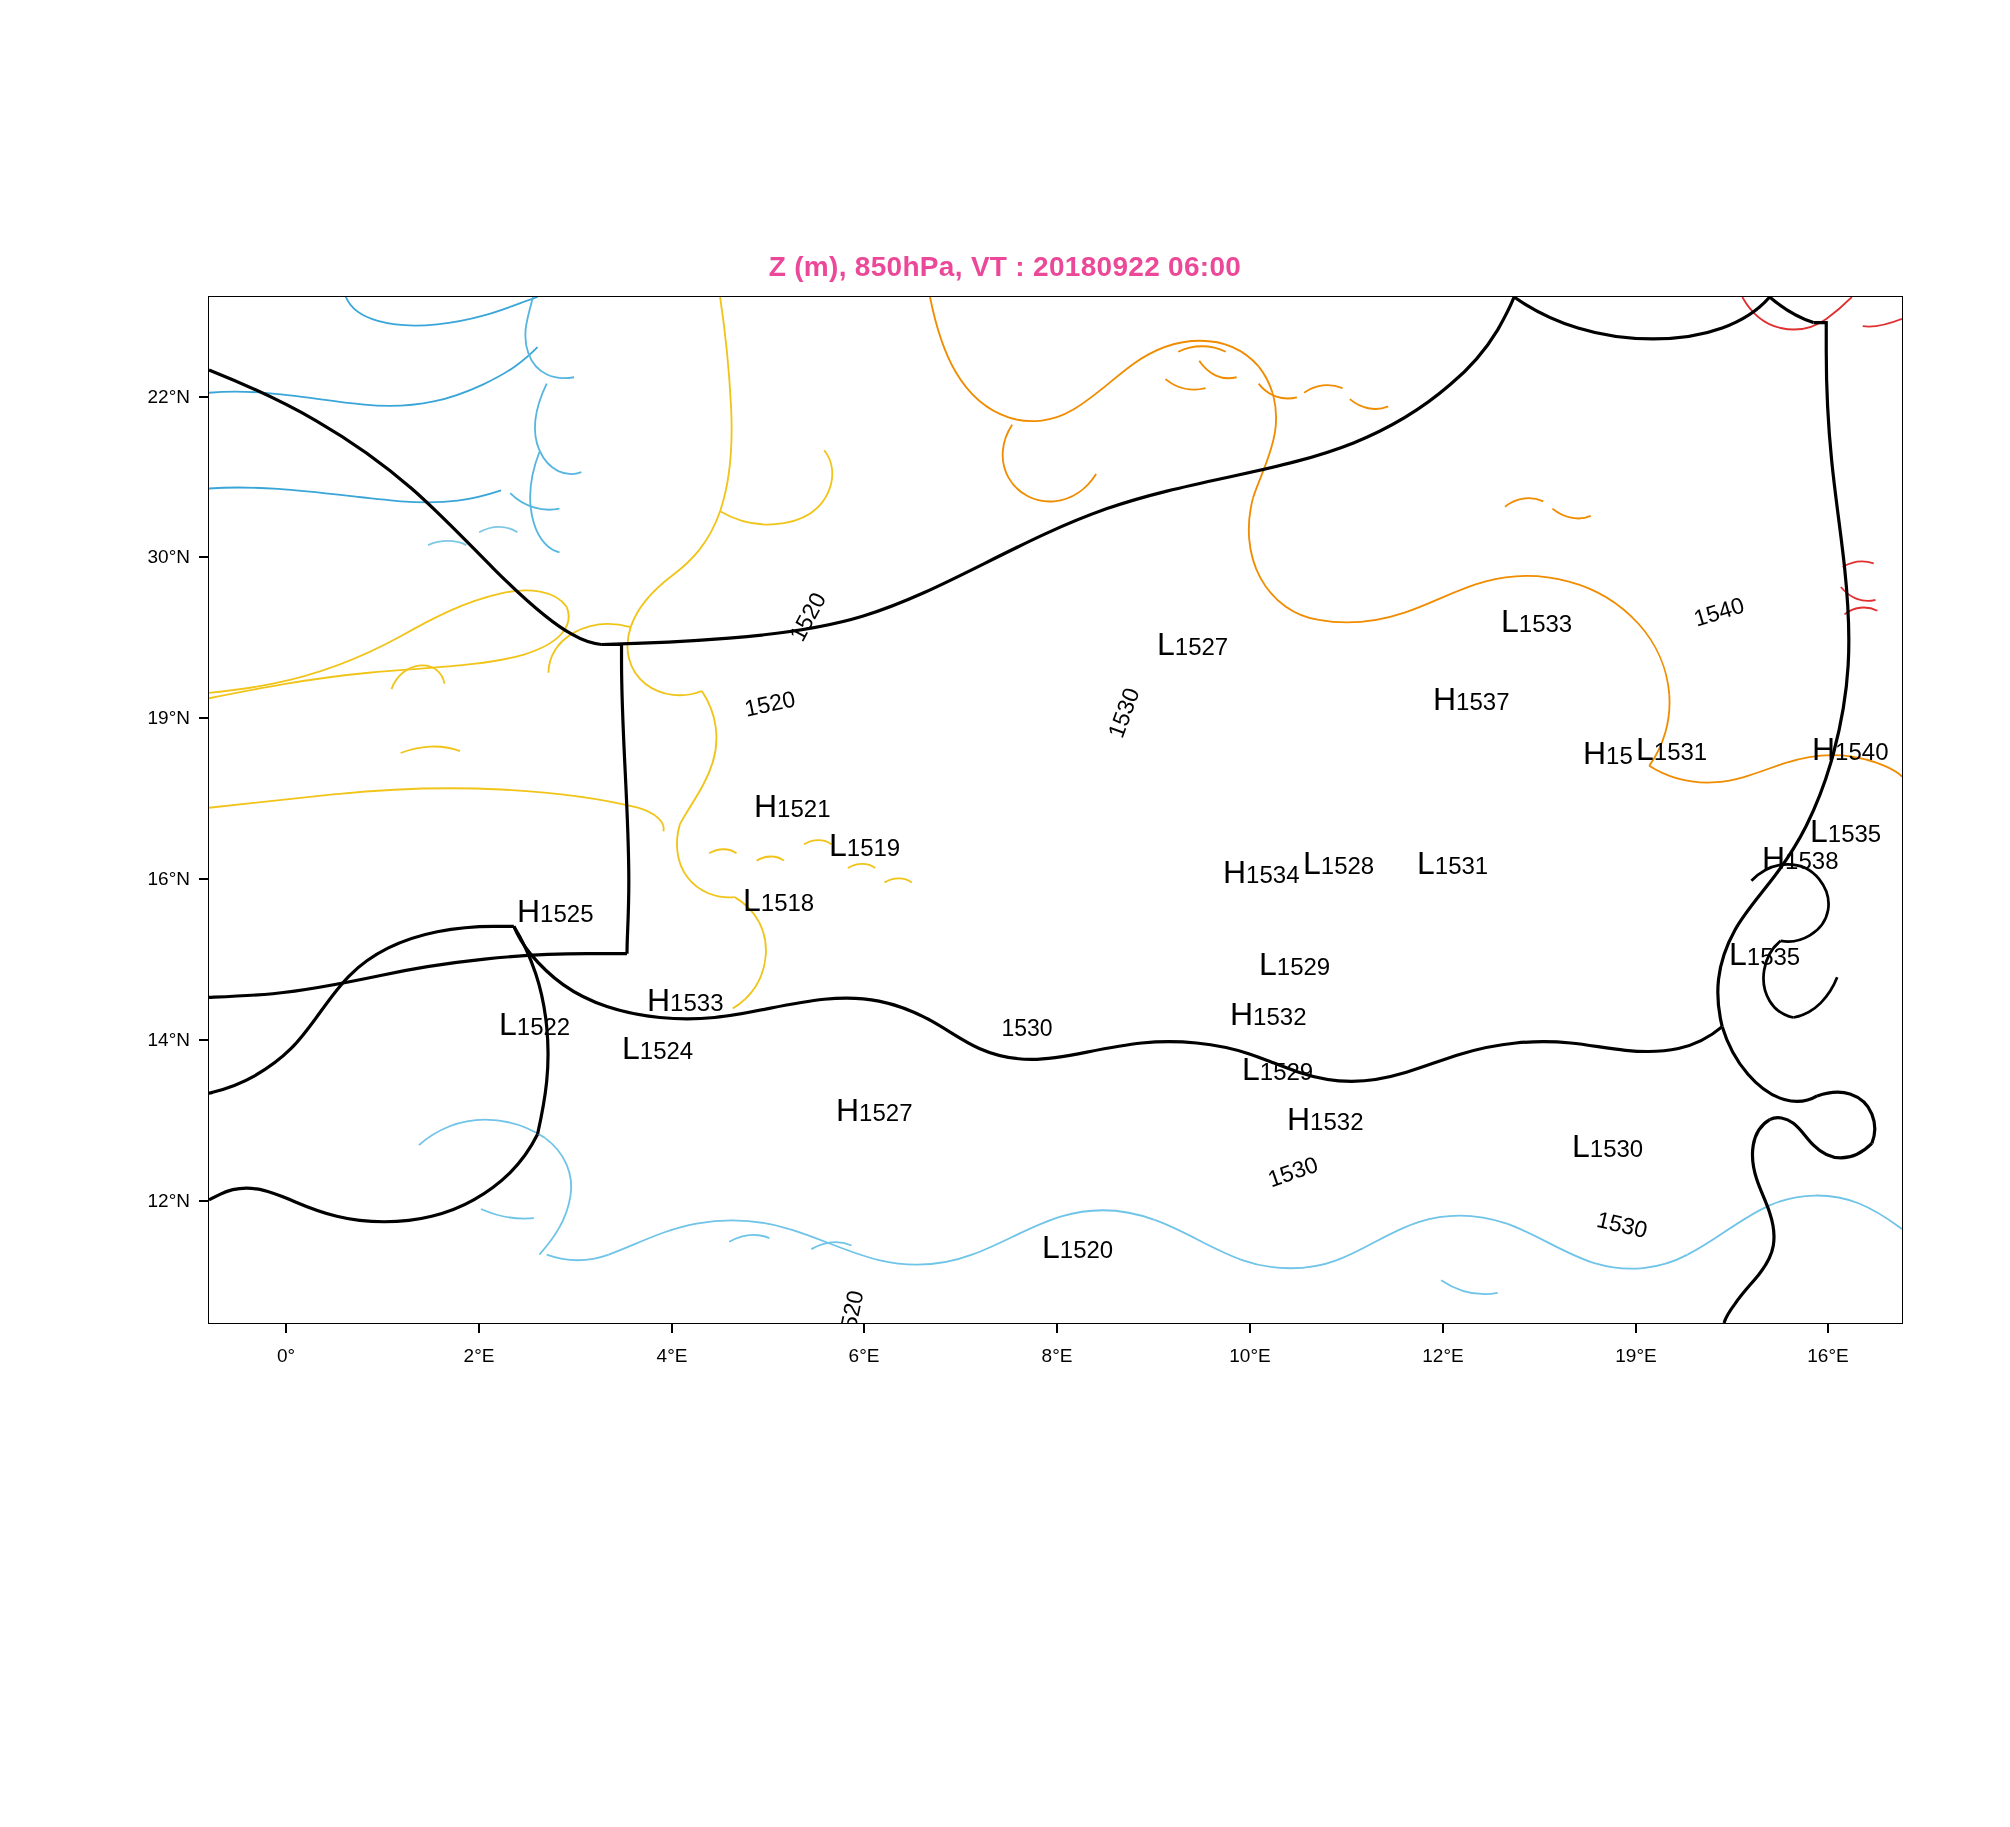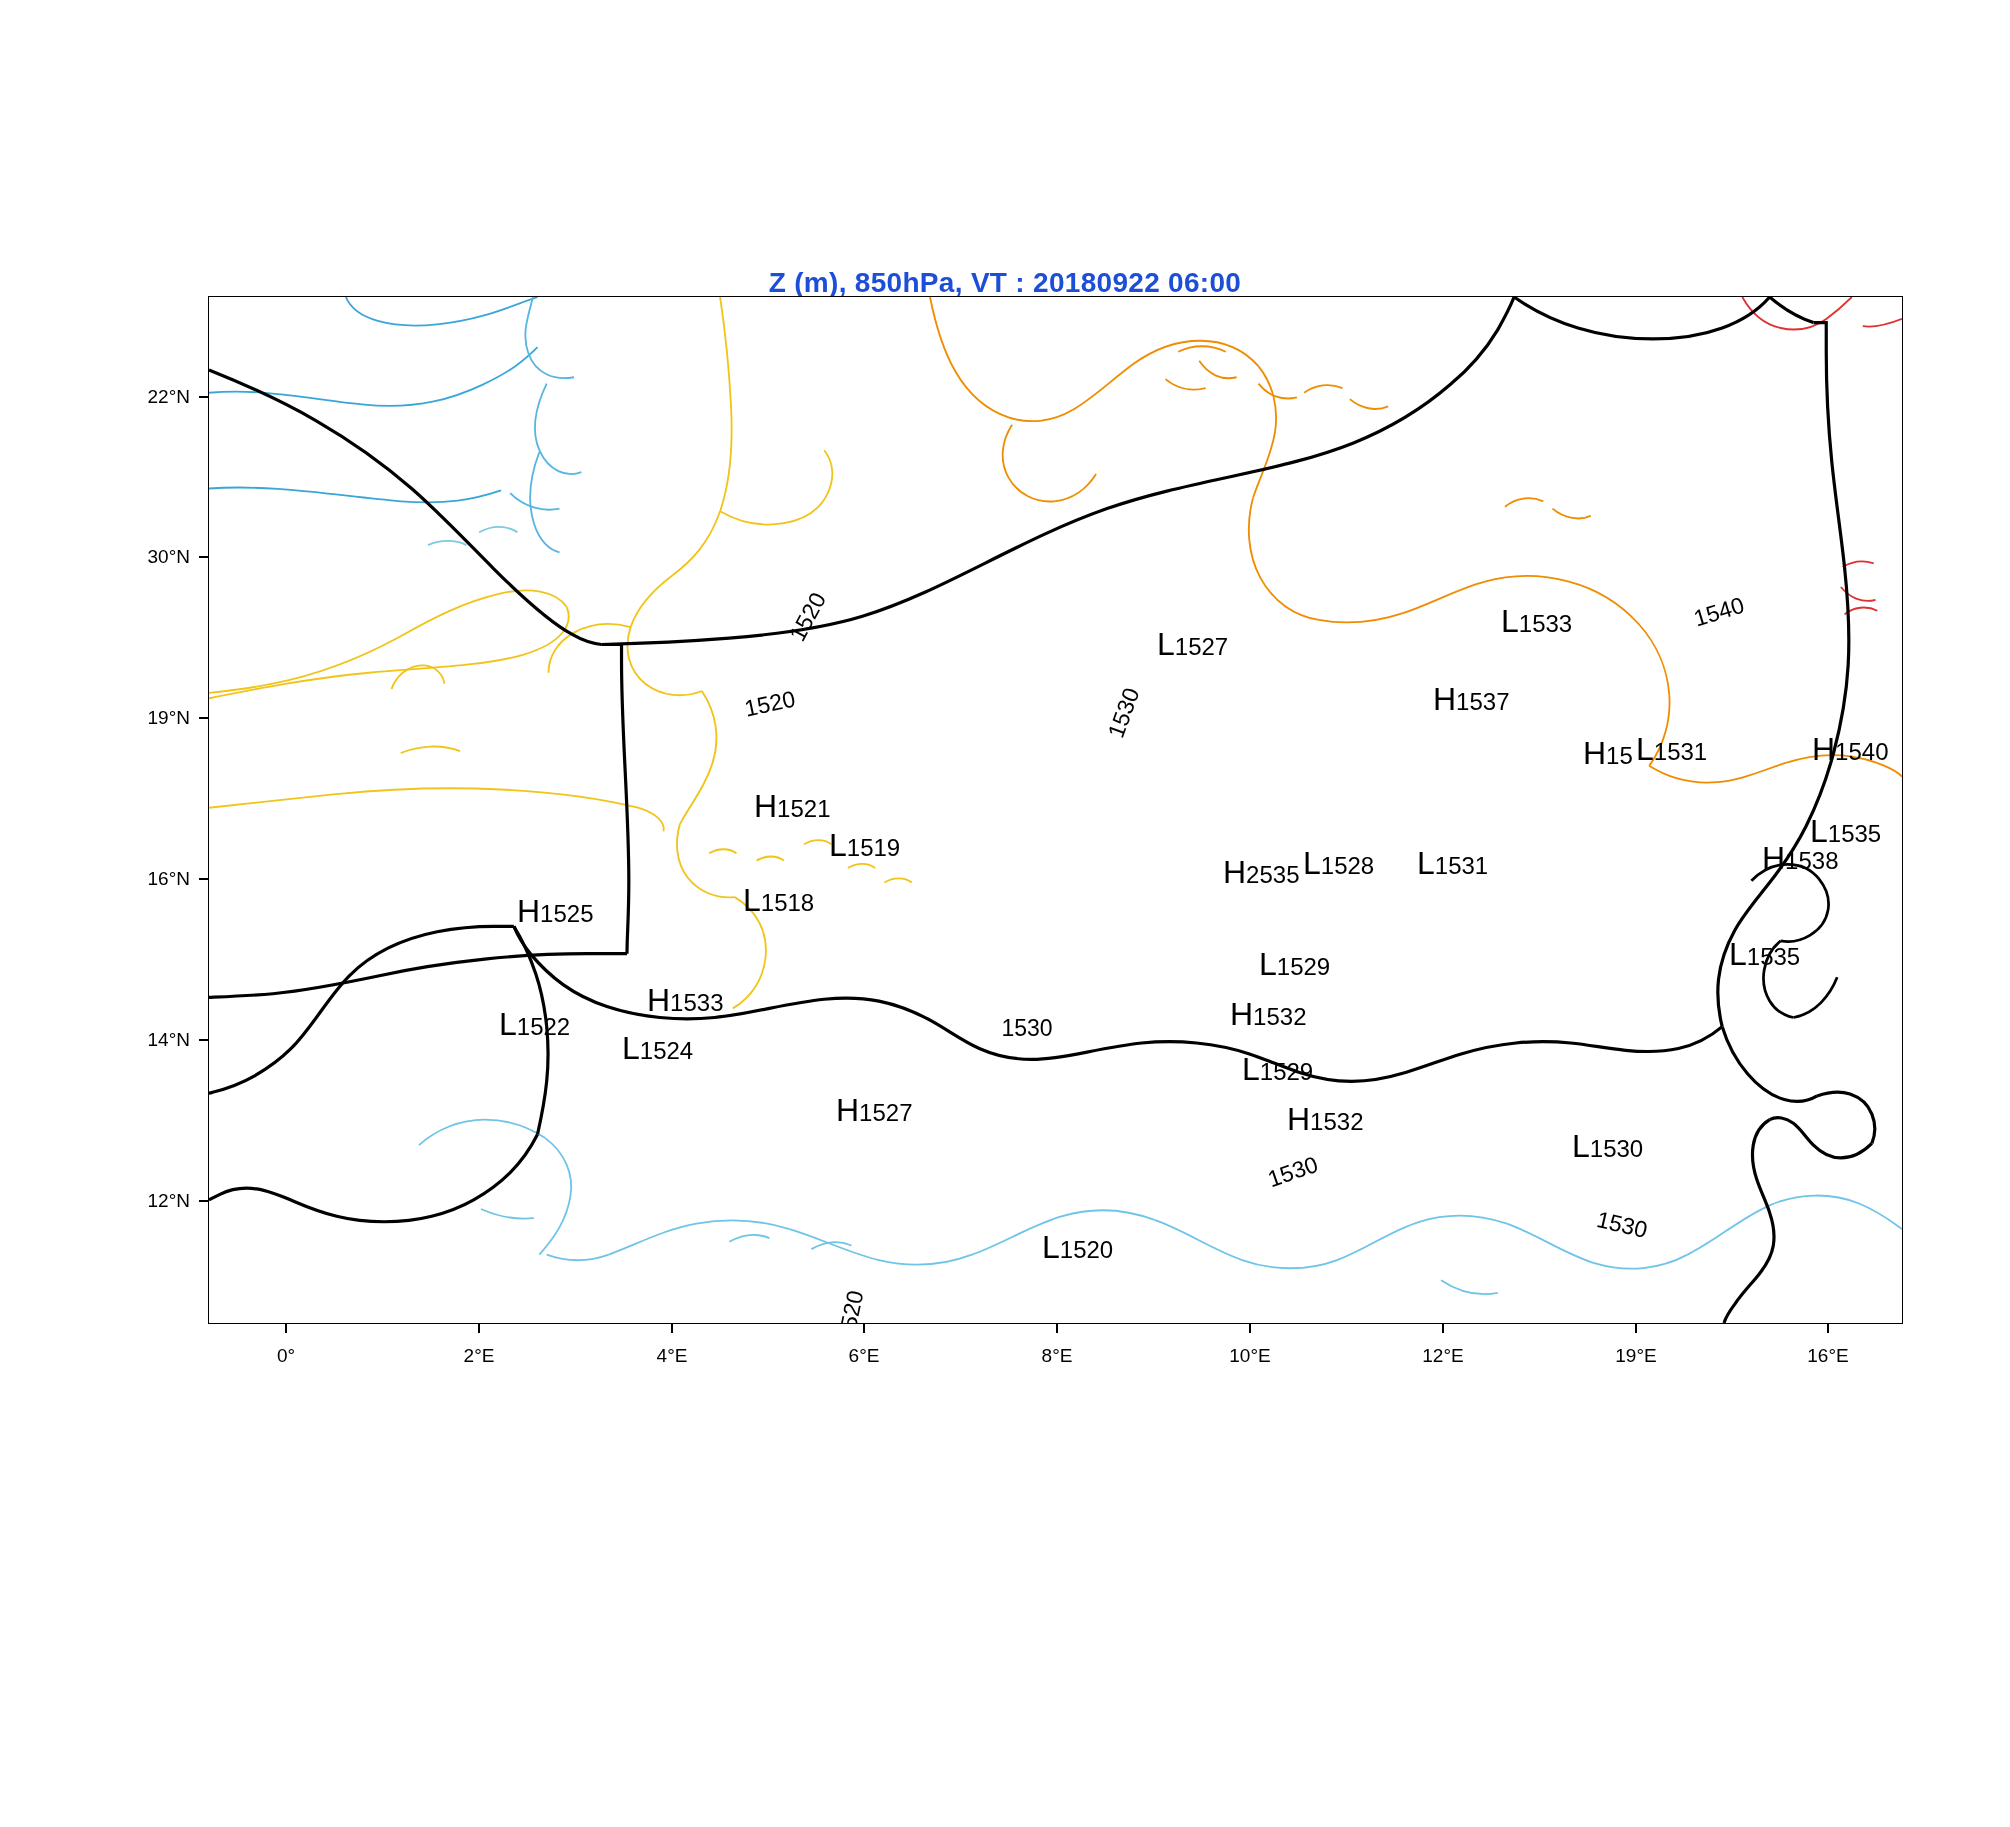--- a/index.html
+++ b/index.html
@@ -21,23 +21,22 @@
     height: 1827px;
   }
   #chart-title {
     position: absolute;
     left: 0;
     top: 251px;
     width: 2010px;
     text-align: center;
     font-size: 28px;
     font-weight: bold;
-    color: #1d4ed8;
+    color: #ec4899;
     letter-spacing: 0.3px;
-    margin-top: 16px;
   }
   
   #plot-area {
     position: absolute;
     left: 208px;
     top: 296px;
     width: 1695px;
     height: 1028px;
     border: 1.8px solid #000;
     box-sizing: border-box;
@@ -231,21 +230,21 @@
 
     <div class="marker" style="left:948px;top:331px"><span class="big">L</span><span class="val">1527</span></div>
     <div class="marker" style="left:1292px;top:308px"><span class="big">L</span><span class="val">1533</span></div>
     <div class="marker" style="left:1224px;top:386px"><span class="big">H</span><span class="val">1537</span></div>
     <div class="marker" style="left:1374px;top:440px"><span class="big">H</span><span class="val">15</span></div>
     <div class="marker" style="left:1427px;top:436px"><span class="big">L</span><span class="val">1531</span></div>
     <div class="marker" style="left:1603px;top:436px"><span class="big">H</span><span class="val">1540</span></div>
     <div class="marker" style="left:1601px;top:518px"><span class="big">L</span><span class="val">1535</span></div>
     <div class="marker" style="left:1553px;top:545px"><span class="big">H</span><span class="val">1538</span></div>
 
-    <div class="marker" style="left:1014px;top:559px"><span class="big">H</span><span class="val">2535</span></div>
+    <div class="marker" style="left:1014px;top:559px"><span class="big">H</span><span class="val">1534</span></div>
     <div class="marker" style="left:1094px;top:550px"><span class="big">L</span><span class="val">1528</span></div>
     <div class="marker" style="left:1208px;top:550px"><span class="big">L</span><span class="val">1531</span></div>
     <div class="marker" style="left:1520px;top:641px"><span class="big">L</span><span class="val">1535</span></div>
 
     <div class="marker" style="left:1050px;top:651px"><span class="big">L</span><span class="val">1529</span></div>
     <div class="marker" style="left:1021px;top:701px"><span class="big">H</span><span class="val">1532</span></div>
     <div class="marker" style="left:1033px;top:756px"><span class="big">L</span><span class="val">1529</span></div>
     <div class="marker" style="left:1078px;top:806px"><span class="big">H</span><span class="val">1532</span></div>
     <div class="marker" style="left:1363px;top:833px"><span class="big">L</span><span class="val">1530</span></div>
 

